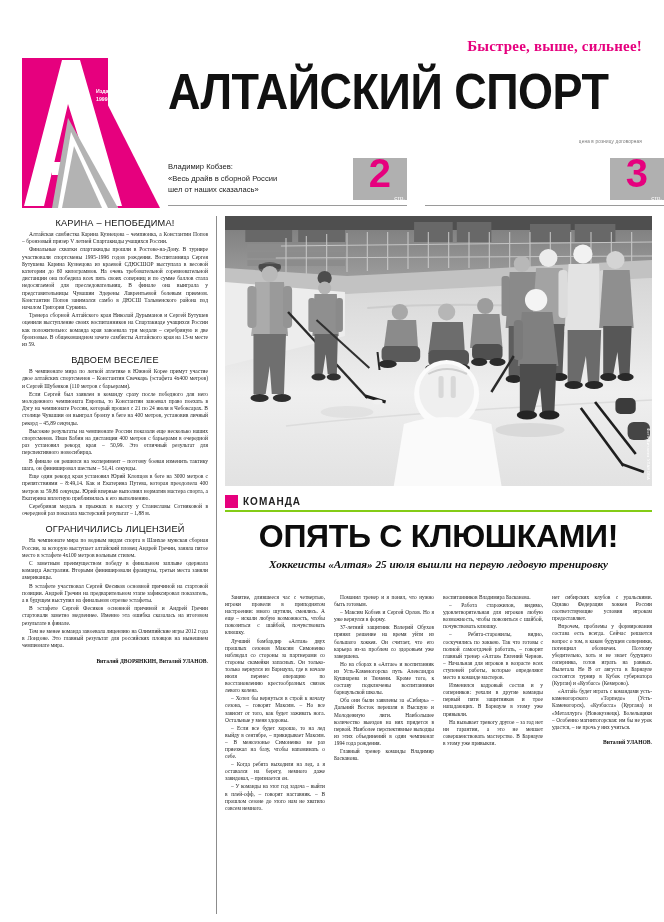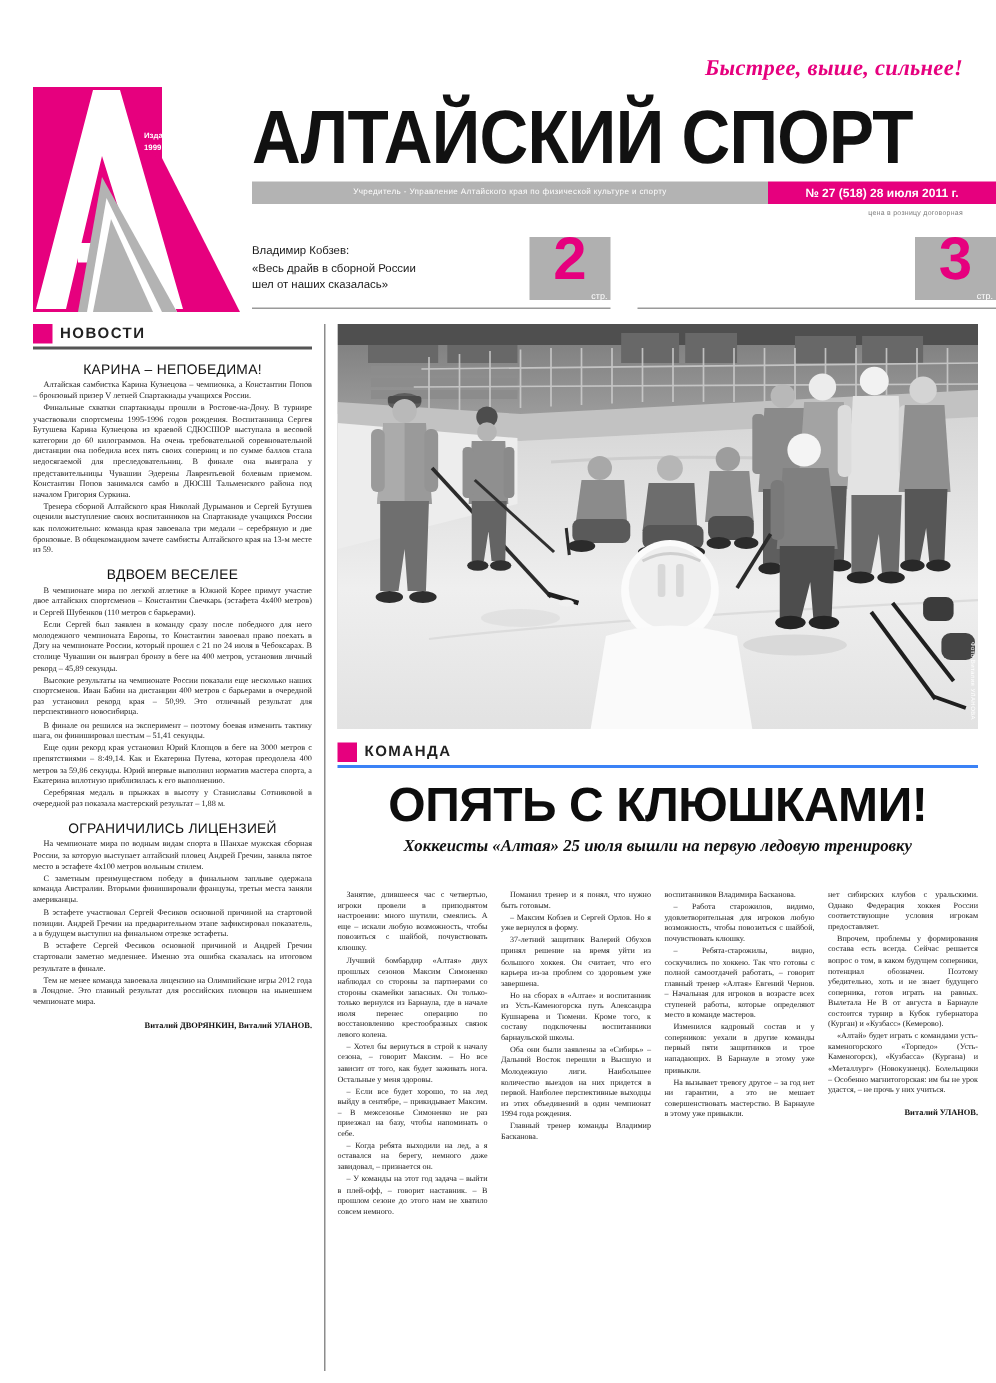--- a/index.html
+++ b/index.html
@@ -26,21 +26,20 @@
     position: relative;
     height: 212px;
     padding: 0;
   }
 
   .slogan {
     position: absolute;
     top: 38px;
     right: 22px;
     font-family: "Liberation Serif", serif;
-    font-style: italic;
     font-weight: bold;
     font-size: 15px;
     color: #e6007e;
     letter-spacing: 0.2px;
     white-space: nowrap;
   }
 
   
   .logo-block {
     position: absolute;
@@ -271,21 +270,21 @@
     color: #fff;
     writing-mode: vertical-rl;
     letter-spacing: 0.3px;
     white-space: nowrap;
   }
 
   .cmd-tag {
     display: flex;
     align-items: center;
     gap: 5px;
-    border-bottom: 2px solid #3b82f6;
+    border-bottom: 2px solid #84cc16;
     padding-bottom: 2px;
     margin-top: 9px;
     width: 100%;
   }
 
   .main-head {
     font-family: "Liberation Sans", sans-serif;
     font-size: 32px;
     font-weight: bold;
     letter-spacing: -0.3px;
@@ -361,24 +360,20 @@
 
         <polygon points="46,60 96,150 30,150" fill="#b3b3b3"></polygon>
         <polygon points="49,74 86,150 36,150" fill="#ffffff"></polygon>
         <polygon points="52,88 80,150 40,150" fill="#b3b3b3"></polygon>
       </svg>
     </div>
     <div class="logo-founded">Издается с 3 декабря 1999 г.</div>
 
     <div class="title-main">АЛТАЙСКИЙ СПОРТ</div>
 
-    <div class="founder-bar">
-      <div class="founder-left">Учредитель - Управление Алтайского края по физической культуре и спорту</div>
-      <div class="founder-right">№ 27 (518) 28 июля 2011 г.</div>
-    </div>
     <div class="price-note">цена в розницу договорная</div>
 
     <div class="teasers">
 
       <div class="teaser">
         <div class="teaser-badge"></div>
         <div class="teaser-num">2</div>
         <div class="teaser-str">стр.</div>
         <div class="teaser-text">
           <span>Владимир Кобзев:</span>
@@ -393,24 +388,20 @@
         <div class="teaser-str">стр.</div>
       </div>
 
     </div>
   </div>
 
   <div class="content">
 
     <div class="col-news">
 
-      <div class="section-tag">
-        <div class="tag-square"></div>
-        <div class="tag-label">НОВОСТИ</div>
-      </div>
 
       <div>
         <div class="news-head first">КАРИНА – НЕПОБЕДИМА!</div>
         <p class="news-p">Алтайская самбистка Карина Кузнецова – чемпионка, а Константин Попов – бронзовый призер V летней Спартакиады учащихся России.</p>
         <p class="news-p">Финальные схватки спартакиады прошли в Ростове-на-Дону. В турнире участвовали спортсмены 1995-1996 годов рождения. Воспитанница Сергея Бутушева Карина Кузнецова из краевой СДЮСШОР выступала в весовой категории до 60 килограммов. На очень требовательной соревновательной дистанции она победила всех пять своих соперниц и по сумме баллов стала недосягаемой для преследовательниц. В финале она выиграла у представительницы Чувашии Эдерены Лаврентьевой болевым приемом. Константин Попов занимался самбо в ДЮСШ Тальменского района под началом Григория Суркина.</p>
         <p class="news-p">Тренера сборной Алтайского края Николай Дурыманов и Сергей Бутушев оценили выступление своих воспитанников на Спартакиаде учащихся России как положительно: команда края завоевала три медали – серебряную и две бронзовые. В общекомандном зачете самбисты Алтайского края на 13-м месте из 59.</p>
       </div>
 
       <div>
         <div class="news-head">ВДВОЕМ ВЕСЕЛЕЕ</div>

